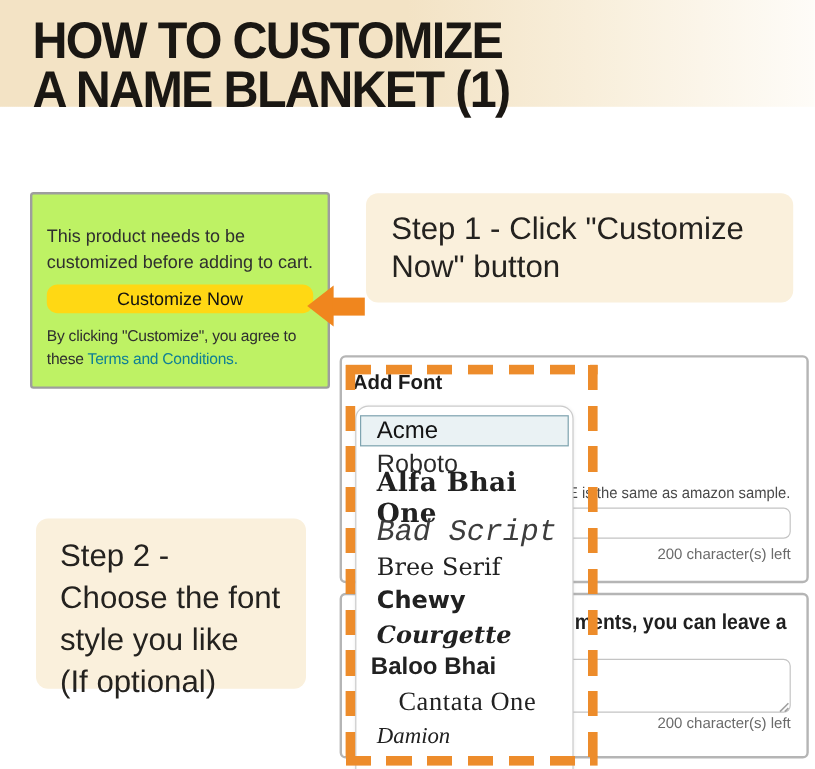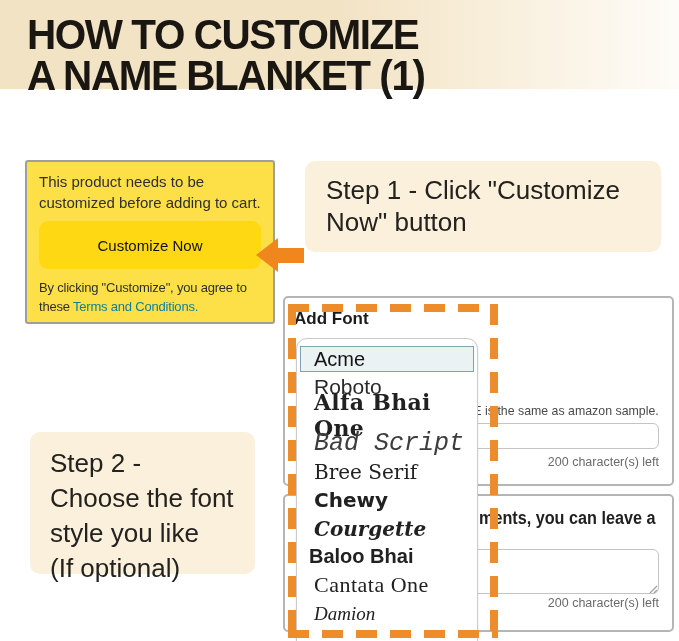--- a/index.html
+++ b/index.html
@@ -31,26 +31,26 @@
     left:27px;top:14px;
     font-size:43px;line-height:41px;font-weight:700;
     letter-spacing:-1.5px;color:#1a1713;
     white-space:pre;
     transform:scaleX(.94);transform-origin:left top;
   }
 
   
   .card{
     left:25px;top:160px;width:250px;height:164px;
-    background:#fde047;border:2px solid #9e9e9e;border-radius:3px;
-    padding:10px 12px;
+    background:#bef264;border:2px solid #9e9e9e;border-radius:3px;
+    padding:26px 12px;
   }
   .card-desc{font-size:15px;line-height:20.5px;color:#2f2f2f;}
   .cust-btn{
-    margin-top:8px;width:100%;height:48px;border:none;border-radius:9px;
+    margin-top:8px;width:100%;height:24px;border:none;border-radius:9px;
     background:var(--button-yellow);
     font-family:"Liberation Sans",sans-serif;
     font-size:15px;color:#111;cursor:pointer;display:block;
   }
   .agree{margin-top:9px;font-size:13px;line-height:19px;letter-spacing:-.2px;color:#2f2f2f;}
   .terms-link{color:var(--link-teal);cursor:pointer;}
 
   
   .arrow{left:256px;top:238px;width:48px;height:34px;z-index:6;}
   .arrow-head{
@@ -114,21 +114,21 @@
     height:28.3px;display:flex;align-items:center;
     padding-left:17px;color:#212121;cursor:pointer;
   }
   .f-roboto{font-size:21px;color:#2a2a2a;}
   .f-alfa-slab-one{font-family:"DejaVu Serif",serif;font-weight:800;font-size:22px;letter-spacing:.3px;}
   .f-bad-script{font-family:Liberation Mono, monospace;font-style:italic;font-size:25px;color:#3d3d3d;}
   .f-bree-serif{font-family:"DejaVu Serif",serif;font-size:20px;}
   .f-chewy{font-family:"DejaVu Sans",sans-serif;font-weight:700;font-size:20px;}
   .f-courgette{font-family:"DejaVu Serif",serif;font-style:italic;font-weight:600;font-size:20px;}
   .f-baloo-bhai{font-weight:700;font-size:20px;padding-left:12px;}
-  .f-cantata-one{font-family:"Liberation Serif",serif;font-size:22px;letter-spacing:.5px;}
+  .f-cantata-one{font-family:"Liberation Serif",serif;font-size:22px;letter-spacing:.5px;margin-left:18px;}
   .f-damion{font-family:cursive;font-style:italic;font-size:19px;}
 
   
   .dashed-rect{left:288px;top:304px;width:210px;height:334px;z-index:10;pointer-events:none;}
   .dash{position:absolute;}
   .dash-h{height:8px;left:0;width:100%;background:repeating-linear-gradient(90deg,var(--orange) 0 21px,transparent 21px 34px);}
   .dash-v{width:8px;top:0;height:100%;background:repeating-linear-gradient(180deg,var(--orange) 0 21px,transparent 21px 34px);}
   .dash-top{top:0;}
   .dash-bottom{bottom:0;}
   .dash-left{left:0;}

